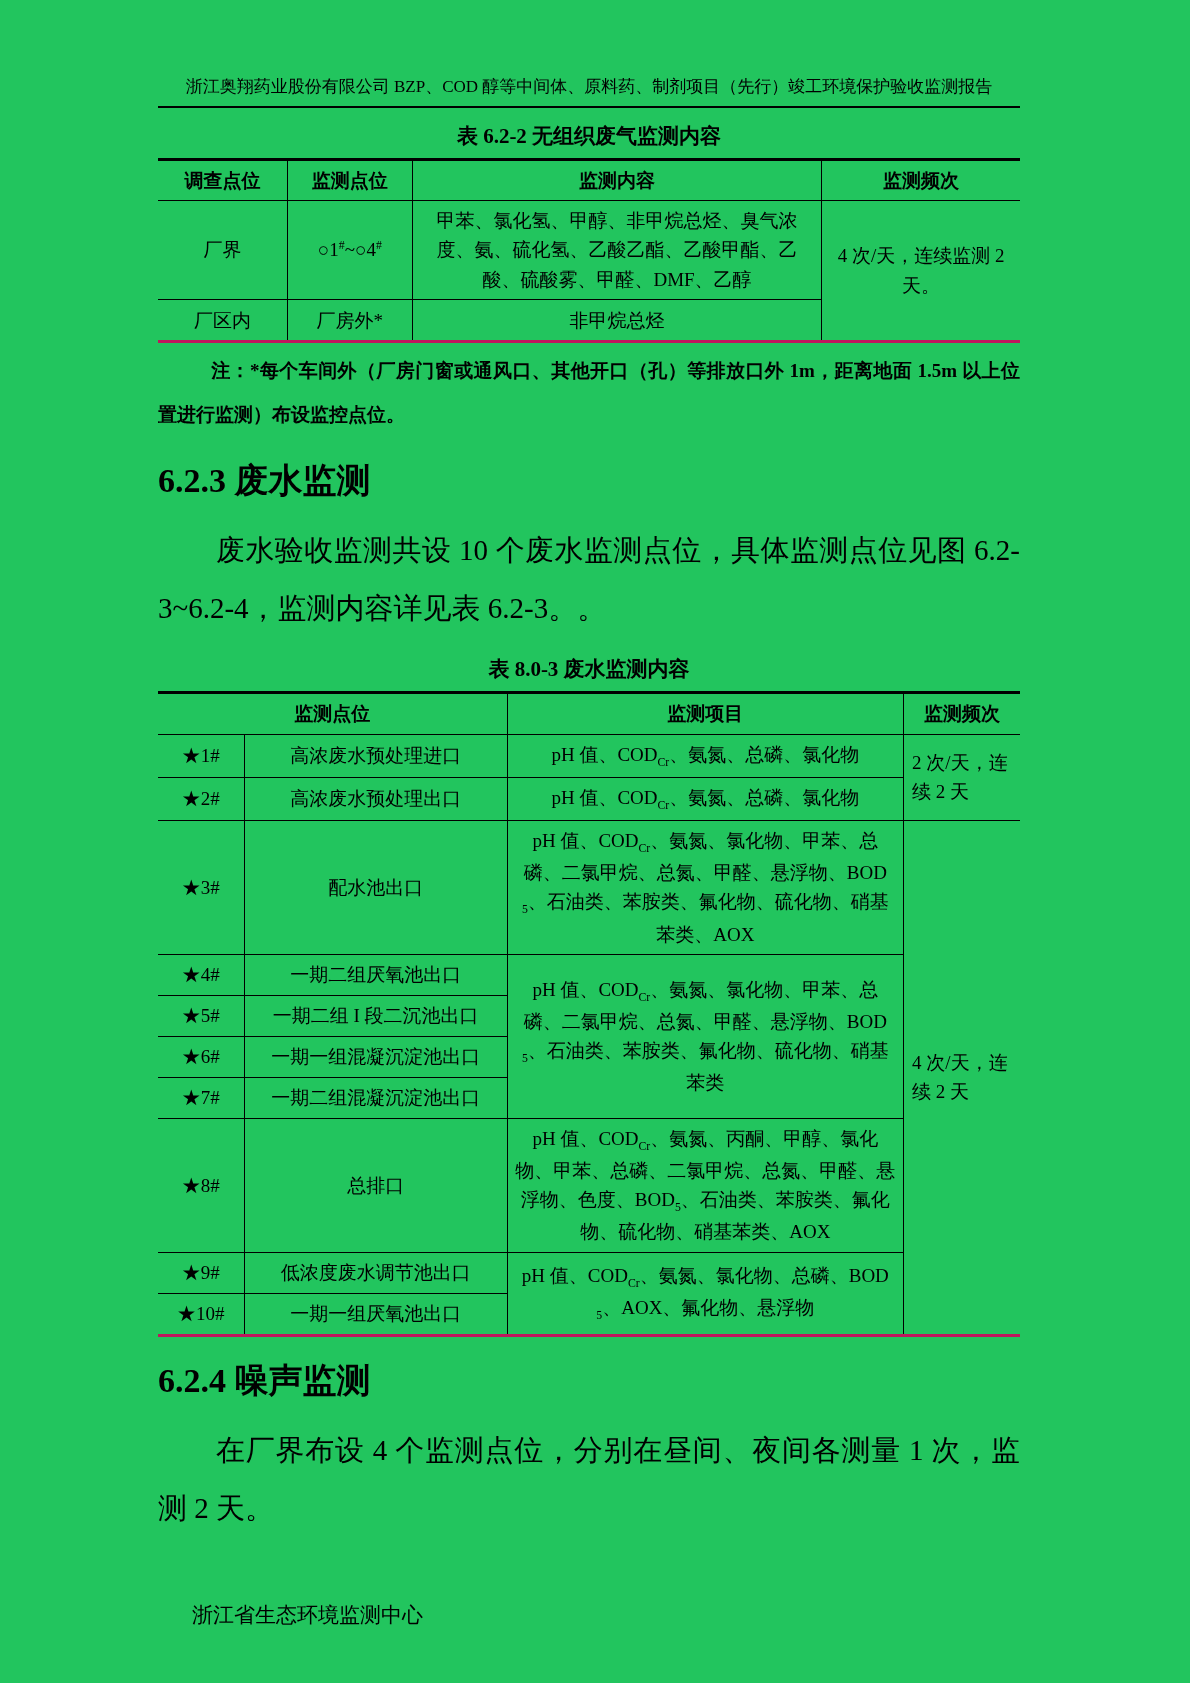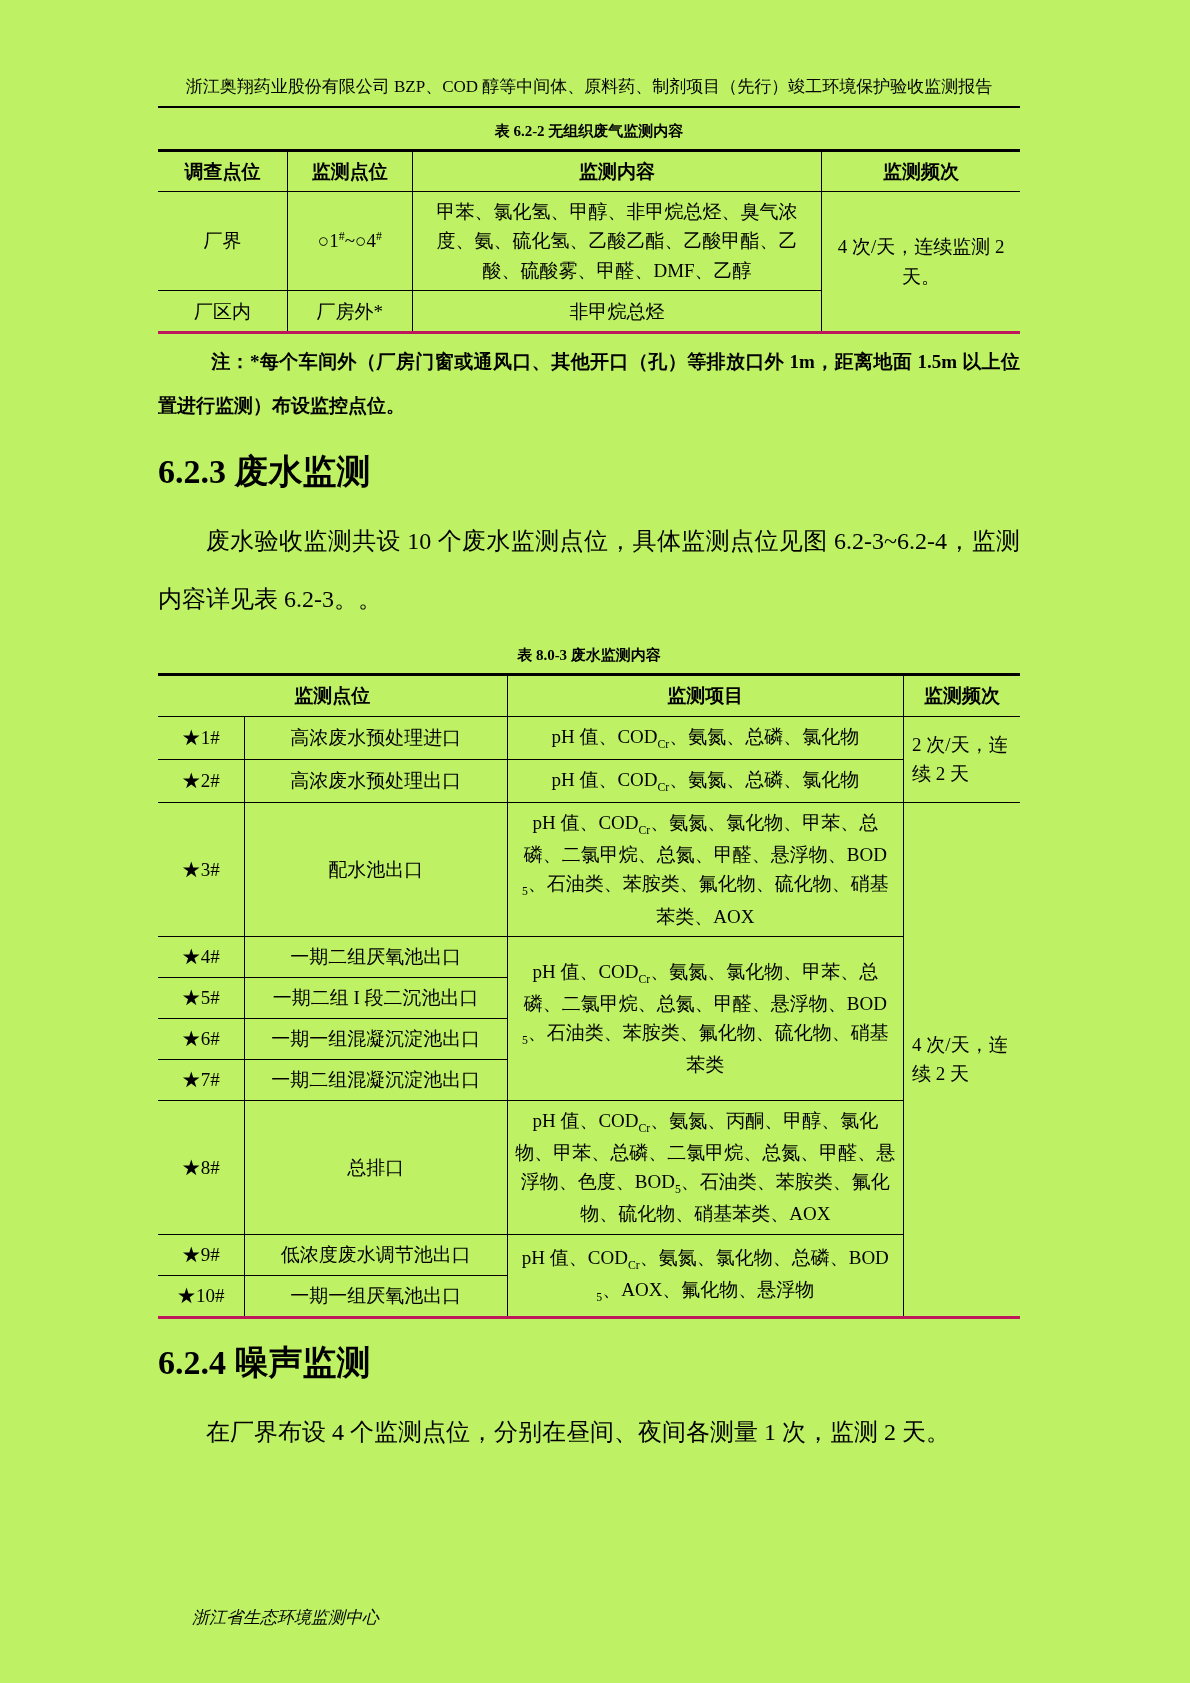--- a/index.html
+++ b/index.html
@@ -1,53 +1,53 @@
 <!DOCTYPE html>
 <html lang="zh"><head>
 <meta charset="utf-8">
 <style>
   html,body { margin:0; padding:0; background:#888; }
   .page {
     position:relative;
     width:1190px; height:1683px;
     margin:0 auto;
-    background:#bef264;
+    background:#22c55e;
     color:#000;
     font-family:"Liberation Serif","DejaVu Serif",serif;
     box-sizing:border-box;
     padding:74px 170px 54px 158px;
     display:flex; flex-direction:column;
     overflow:hidden;
   }
   
   .doc-header { font-size:17px; line-height:1.5; text-align:center; }
   .header-rule { border:none; border-top:2px solid #000; margin:6px 0 0 0; }
 
   
-  .caption { font-size:15px; font-weight:bold; text-align:center; margin:14px 0 8px 0; }
+  .caption { font-size:21px; font-weight:bold; text-align:center; margin:14px 0 8px 0; }
   .caption2 { margin-top:18px; }
   h2.sec { font-size:34px; font-weight:bold; margin:22px 0 14px 0; line-height:1.3; }
-  .para { font-size:24px; line-height:58px; text-indent:2em; text-align:justify; margin:4px 0 0 0; }
+  .para { font-size:29px; line-height:58px; text-indent:2em; text-align:justify; margin:4px 0 0 0; }
   .note { font-size:19px; line-height:44px; text-indent:2.8em; text-align:justify; margin:6px 0 0 0;font-weight:bold; }
 
   
   .tbl-wrap { border-top:3px solid #000; border-bottom:3px solid #be185d; }
   table { width:100%; border-collapse:collapse; border-style:hidden; table-layout:fixed; }
   th,td { border:1px solid #000; font-size:19px; line-height:1.55; text-align:center;
           vertical-align:middle; padding:5px 6px; word-break:break-all; }
   th { font-weight:bold; }
   .t1-c1{width:15%} .t1-c2{width:14.5%} .t1-c3{width:47.5%} .t1-c4{width:23%}
   .t2-c1{width:10%} .t2-c2{width:30.5%} .t2-c3{width:46%} .t2-c4{width:13.5%}
   .row-s td { height:30px; }
   .freq-left { text-align:left; padding-left:8px; }
   sup { font-size:0.62em; } sub { font-size:0.62em; }
 
   
   .spacer { flex:1 1 0; min-height:0; }
-  .doc-footer { position:relative; font-size:17px; height:26px;font-style:italic; }
+  .doc-footer { position:relative; font-size:21px; height:26px; }
   .footer-org { position:absolute; left:34px; bottom:0; }
   .footer-page { position:absolute; left:0; right:0; text-align:center; bottom:0; }
 </style>
 </head>
 <body>
 
 <div class="page">
 
   <div class="doc-header">浙江奥翔药业股份有限公司 BZP、COD 醇等中间体、原料药、制剂项目（先行）竣工环境保护验收监测报告</div>
   <hr class="header-rule">

